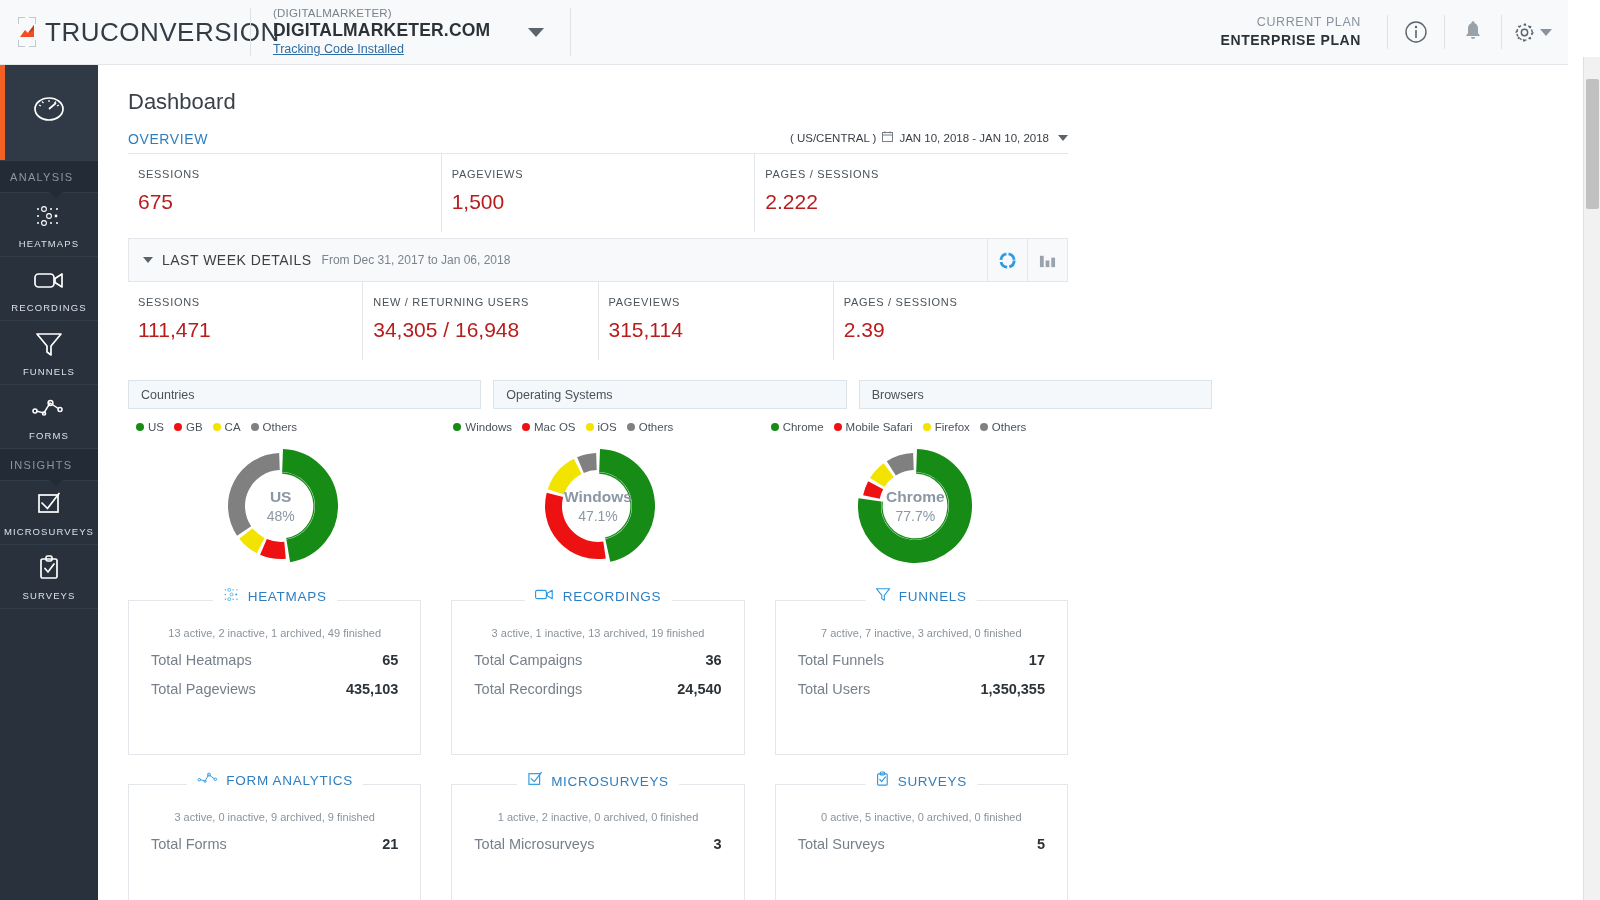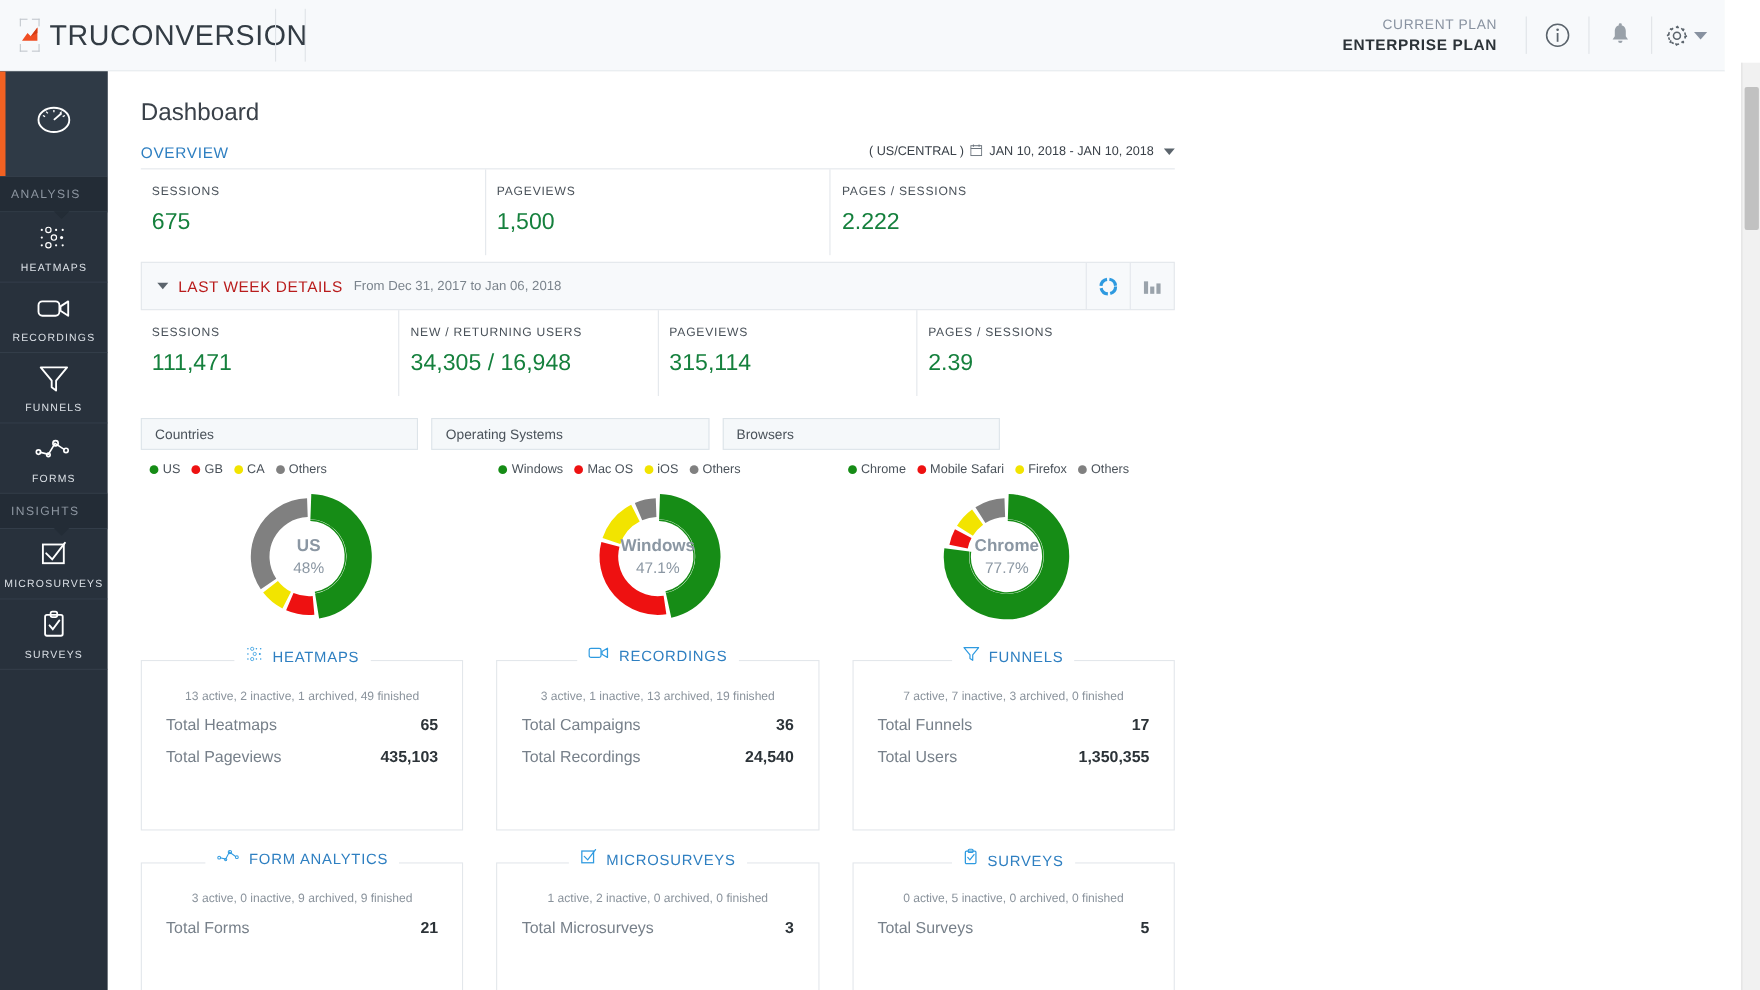--- a/index.html
+++ b/index.html
@@ -126,42 +126,42 @@
   }
 
   .stat-row {
     display: flex; margin: 0 30px; width: 940px;
   }
   .stat-cell {
     flex: 1; padding: 14px 0 18px 10px; border-right: 1px solid #e3e7eb;
   }
   .stat-cell:last-child { border-right: none; }
   .stat-label { font-size: 11px; color: #4a525a; letter-spacing: .7px; }
-  .stat-value { font-size: 21px; color: #15803d; margin-top: 10px; font-weight: 400; }
+  .stat-value { font-size: 21px; color: #b91c1c; margin-top: 10px; font-weight: 400; }
 
   #lastweek-bar {
     margin: 6px 30px 0 30px; width: 940px; height: 44px;
     background: #f7f9fb; border: 1px solid #e3e7eb;
     display: flex; align-items: center; padding-left: 14px;
   }
   #lw-caret {
     width: 0; height: 0; border-left: 5px solid transparent;
     border-right: 5px solid transparent; border-top: 6px solid #5b646c;
     margin-right: 9px; cursor: pointer;
   }
-  #lw-title { font-size: 14px; color: #b91c1c; letter-spacing: .5px; }
+  #lw-title { font-size: 14px; color: #404040; letter-spacing: .5px; }
   #lw-sub { font-size: 12px; color: #7b848d; margin-left: 10px; }
   #lw-tools { margin-left: auto; display: flex; align-items: center; height: 100%; }
   .lw-tool {
     width: 40px; height: 100%; display: flex; align-items: center; justify-content: center;
     border-left: 1px solid #e3e7eb; cursor: pointer;
   }
 
   
-  #tabs-row { display: flex; margin: 20px 30px 0 30px; width: 781px; gap: 12px; }
+  #tabs-row { display: flex; margin: 20px 30px 0 30px; width: 1084px; gap: 12px; }
   .tab {
     flex: 1; height: 29px; background: #f5f8fa; border: 1px solid #dde4e9;
     display: flex; align-items: center; padding-left: 12px;
     font-size: 12.5px; color: #4a525a; cursor: pointer;
   }
   #legend-row { display: flex; margin: 12px 30px 0 30px; width: 940px; gap: 12px; }
   .legend { flex: 1; display: flex; align-items: center; gap: 10px; padding-left: 8px; }
   .legend .li { display: flex; align-items: center; gap: 4px; font-size: 11.5px; color: #4a525a; }
   .dot { width: 8px; height: 8px; border-radius: 50%; display: inline-block; }
 
@@ -219,20 +219,28 @@
         <span class="corner c-br"></span>
       <svg width="18" height="18" viewBox="0 0 18 18" aria-hidden="true">
         <path d="M2 14 L7 7 L10 10 L16 2 L16 14 Z" fill="#f04e23"></path>
         <path d="M10 10 L16 2 L16 7 Z" fill="#d43b14"></path>
       </svg>
     </div>
     <div id="brand-title">TRUCONVERSION</div>
   </div>
   <div id="brand-sep"></div>
 
+  <div id="site-block">
+    <div id="site-text">
+      <div id="site-parent">(DIGITALMARKETER)</div>
+      <div id="site-name">DIGITALMARKETER.COM</div>
+      <div id="site-tracking">Tracking Code Installed</div>
+    </div>
+    <div id="site-caret"></div>
+  </div>
   <div id="site-sep"></div>
 
   <div id="topbar-right">
     <div id="plan-block">
       <div id="plan-label">CURRENT PLAN</div>
       <div id="plan-value">ENTERPRISE PLAN</div>
     </div>
     <div class="tb-sep"></div>
     <div class="tb-btn">
       <svg width="24" height="24" viewBox="0 0 24 24">

